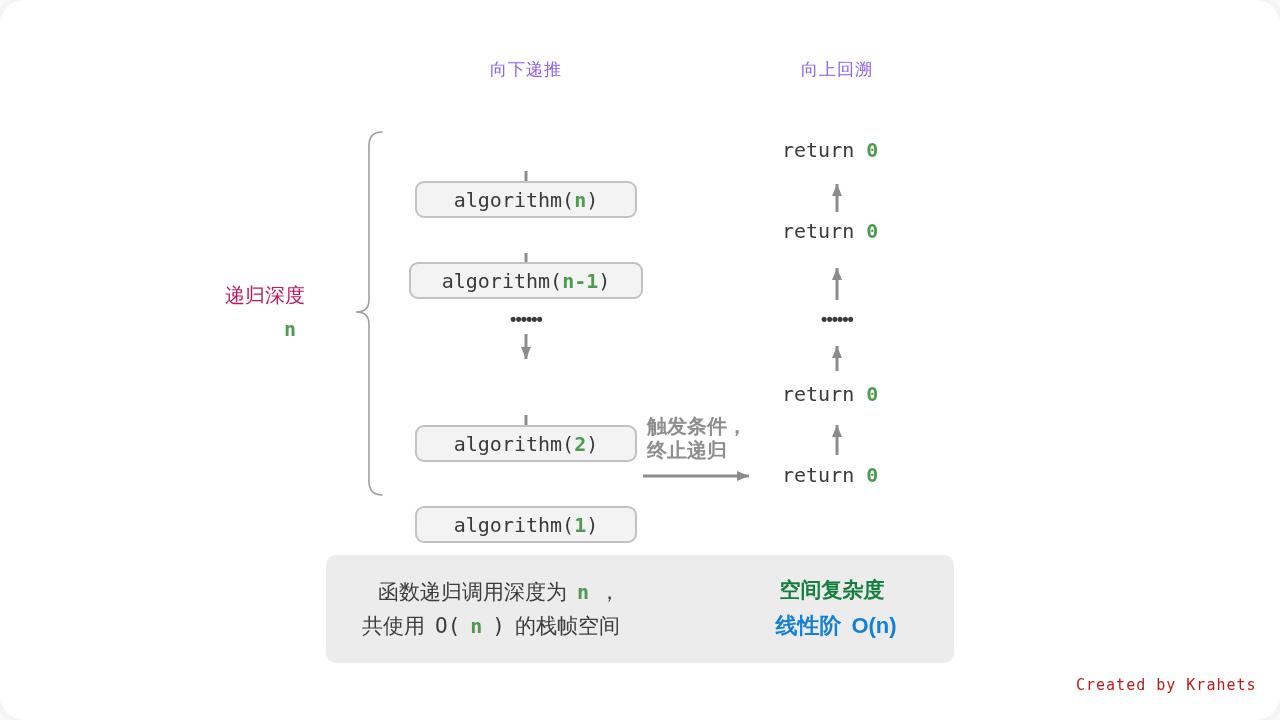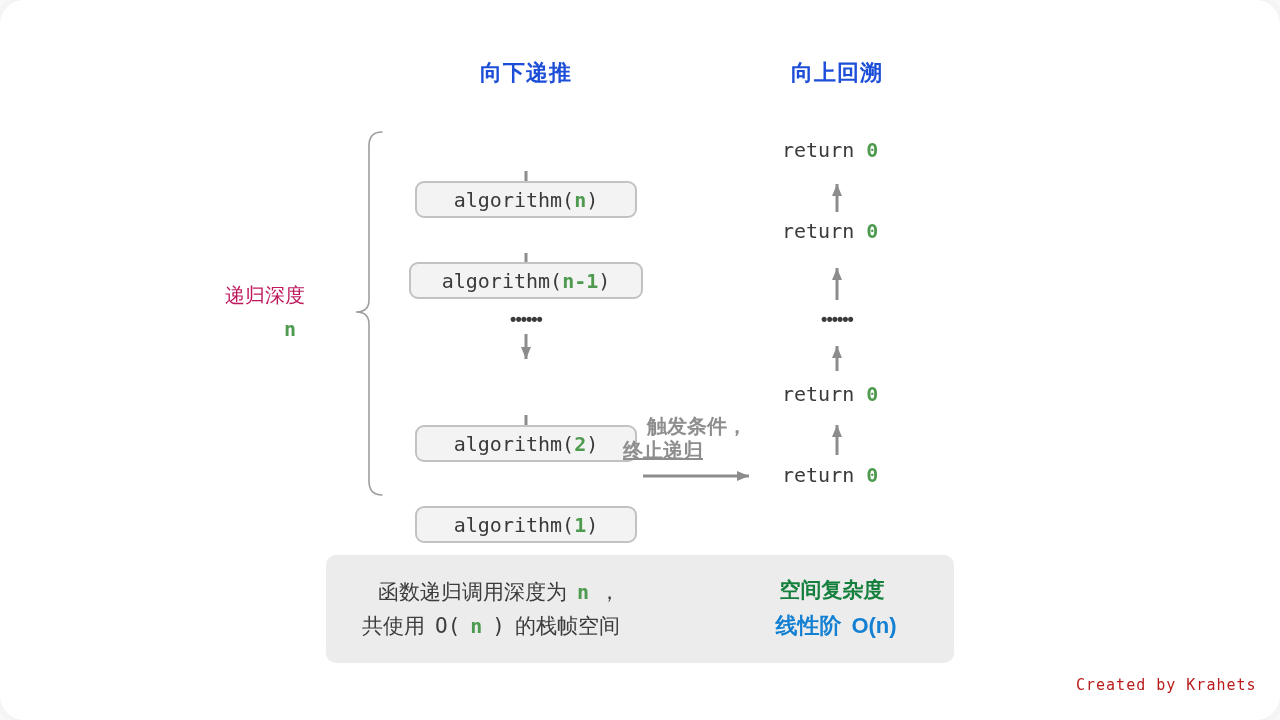--- a/index.html
+++ b/index.html
@@ -5,21 +5,21 @@
   html,body{margin:0;padding:0;background:#fafafa;}
   .canvas{
     position:relative;width:1280px;height:720px;background:#ffffff;
     border-radius:24px;box-shadow:0 0 16px rgba(0,0,0,.07);
     overflow:hidden;
     font-family:"Liberation Sans","DejaVu Sans",sans-serif;
   }
   .abs{position:absolute;}
   .mono{font-family:"DejaVu Sans Mono","Liberation Mono",monospace;}
   .col-header{
-    width:240px;text-align:center;font-size:22px;font-weight:bold;color:#1d4ed8;
+    width:240px;text-align:center;font-size:17px;font-weight:normal;color:#8b5cf6;
     letter-spacing:1px;
   }
   .algo-box{
     box-sizing:border-box;height:37px;background:#f3f3f3;
     border:2px solid #c2c2c2;border-radius:9px;
     display:flex;align-items:center;justify-content:center;
     font-family:"DejaVu Sans Mono","Liberation Mono",monospace;
     font-size:20px;color:#3a3a3a;white-space:pre;margin-top:48px;
   }
   .hl-green{color:#4e9b50;font-weight:bold;}
@@ -93,21 +93,21 @@
 
   <div class="abs dots" style="left:466px;top:309px;">••••••</div>
   <div class="abs dots" style="left:777px;top:309px;">••••••</div>
 
   <div class="abs return-row" style="left:782px;top:138px;"><span>return</span><span class="hl-green">0</span></div>
   <div class="abs return-row" style="left:782px;top:219px;"><span>return</span><span class="hl-green">0</span></div>
   <div class="abs return-row" style="left:782px;top:382px;"><span>return</span><span class="hl-green">0</span></div>
   <div class="abs return-row" style="left:782px;top:463px;"><span>return</span><span class="hl-green">0</span></div>
 
   <div class="abs note" style="left:647px;top:413px;">触发条件，</div>
-  <div class="abs note" style="left:623px;top:437px;text-decoration:underline;">终止递归</div>
+  <div class="abs note" style="left:647px;top:437px;">终止递归</div>
 
   <div class="abs summary-card" style="left:326px;top:555px;"></div>
   <div class="abs sum-line" style="left:378px;top:578px;"><span>函数递归调用深度为</span><span class="hl-green mono">n</span><span>，</span></div>
   <div class="abs sum-line" style="left:362px;top:612px;"><span>共使用</span><span class="code code-open">O(</span><span class="hl-green mono">n</span><span class="code code-close">)</span><span>的栈帧空间</span></div>
   <div class="abs sum-title" style="left:742px;top:576px;">空间复杂度</div>
   <div class="abs sum-result" style="left:736px;top:611px;"><span>线性阶</span><span class="code">O(n)</span></div>
 
   <div class="abs watermark" style="left:1076px;top:676px;">Created by Krahets</div>
 
 </div>

